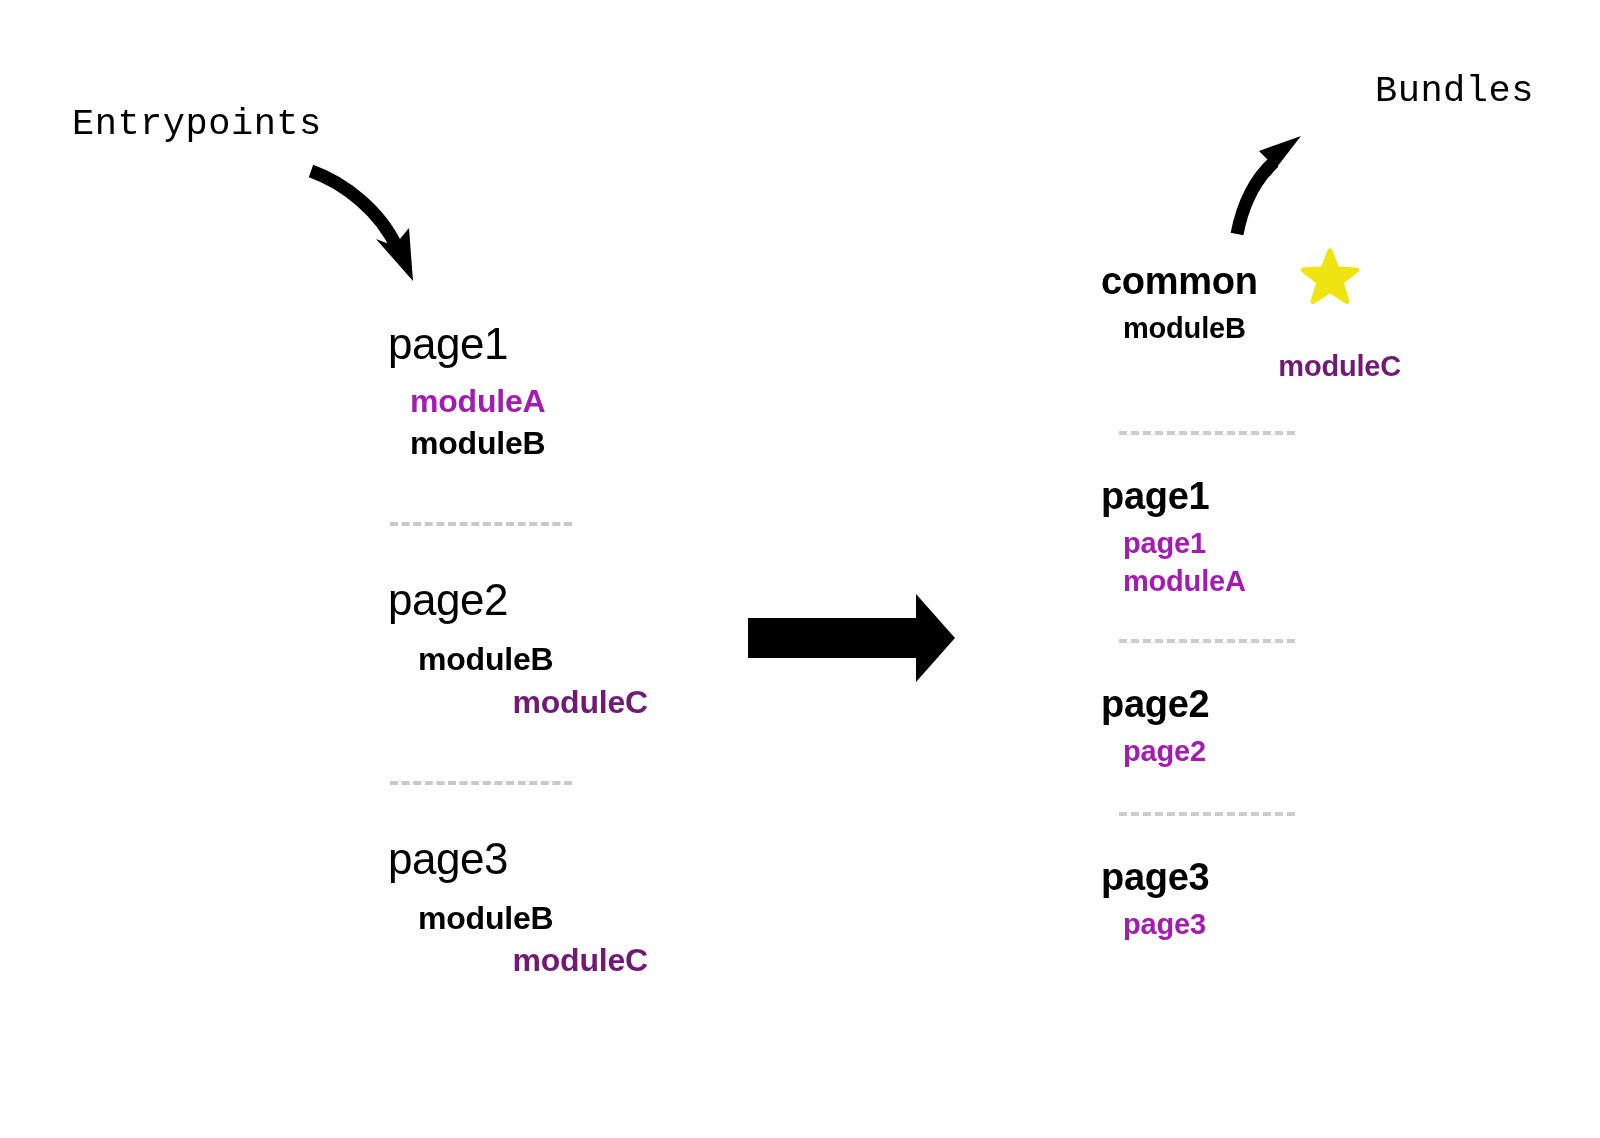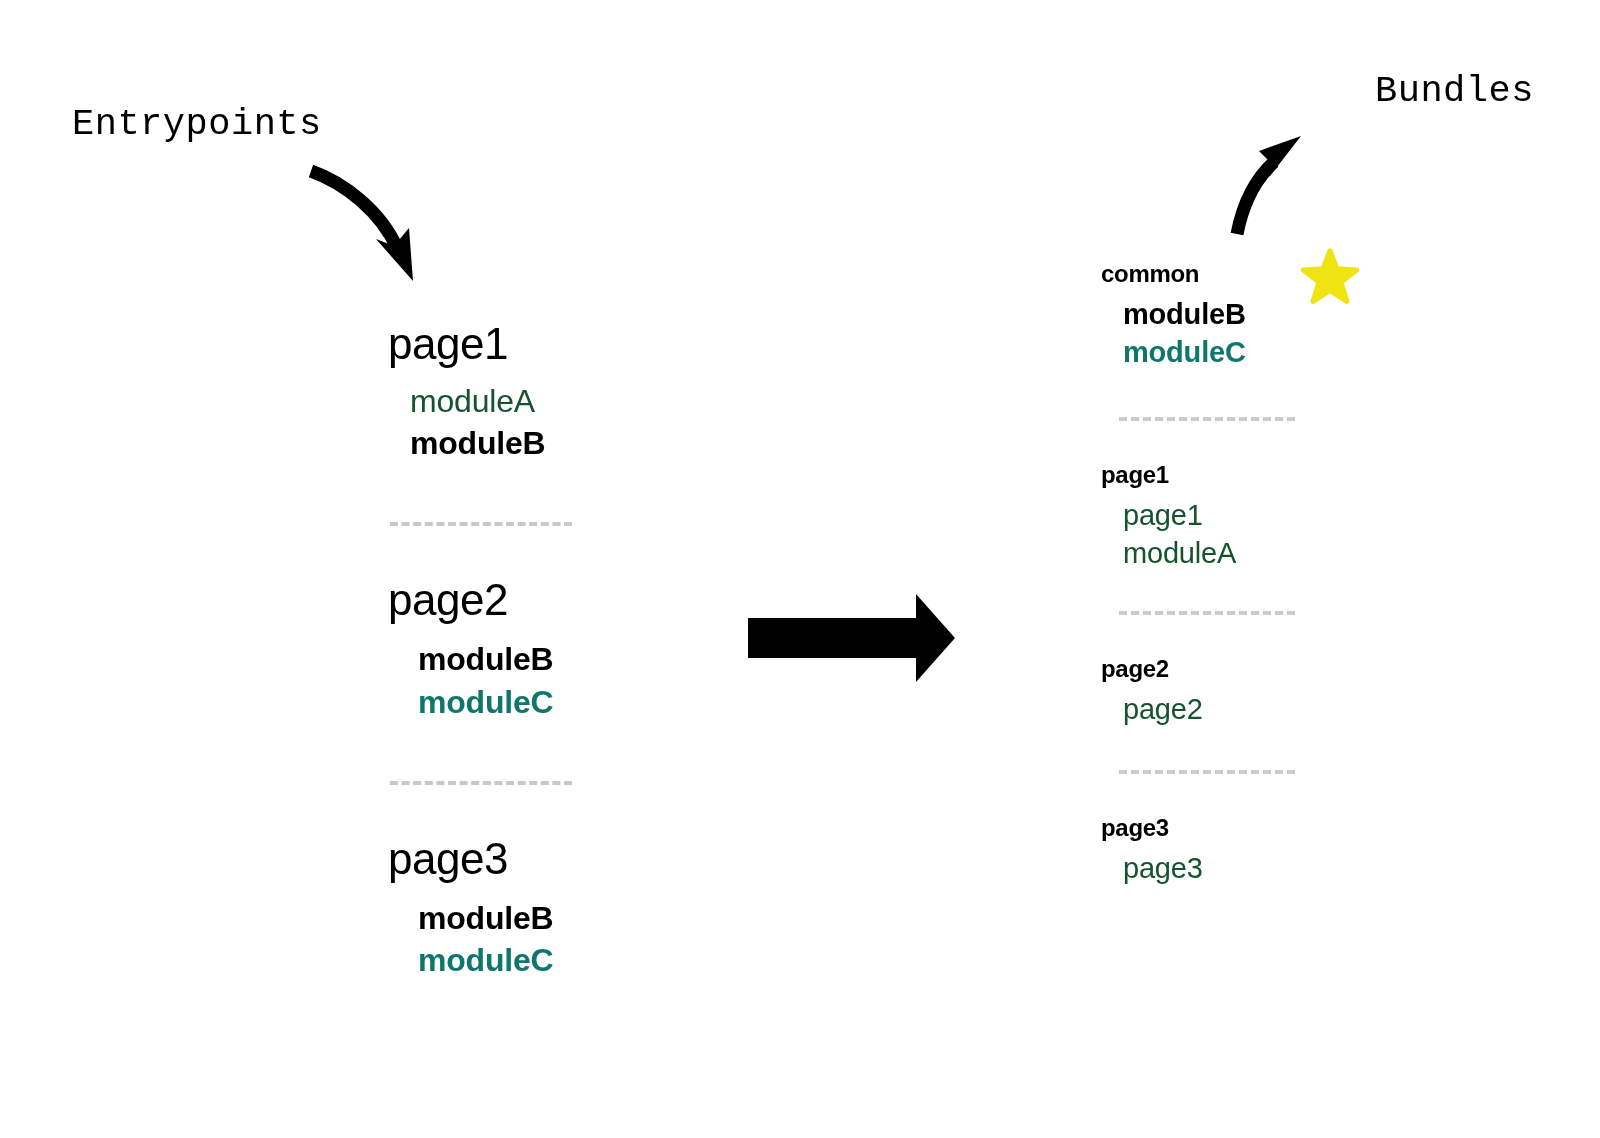--- a/index.html
+++ b/index.html
@@ -49,48 +49,48 @@
 
   .group-title {
     font-size: 44px;
     font-weight: 400;
     color: #000000;
     line-height: 1.0;
     white-space: nowrap;
     letter-spacing: -0.5px;
   }
   .right-col .group-title {
-    font-size: 24px;
+    font-size: 38px;
     font-weight: 700;
     letter-spacing: -0.3px;
   }
 
   .item-list {
     margin-top: 14px;
     padding-left: 22px;
   }
   .right-col .item-list {
     margin-top: 10px;
     padding-left: 22px;
   }
 
   .item {
     font-size: 32px;
     line-height: 1.32;
-    color: #14532d;
-    font-weight: 400;
+    color: #a21caf;
+    font-weight: 700;
     white-space: nowrap;
     letter-spacing: -0.2px;
   }
   .right-col .item {
     font-size: 29px;
     line-height: 1.30;
   }
   .item.green { color: #000000; font-weight: 700; }
-  .item.red   { color: #0f766e; font-weight: 700; }
+  .item.red   { color: #701a75; font-weight: 700; text-align: right; }
 
   
   .divider {
     height: 0;
     border-top: 4px dashed #c9c9c9;
     width: 182px;
     margin-left: 2px;
   }
   .right-col .divider {
     width: 176px;

